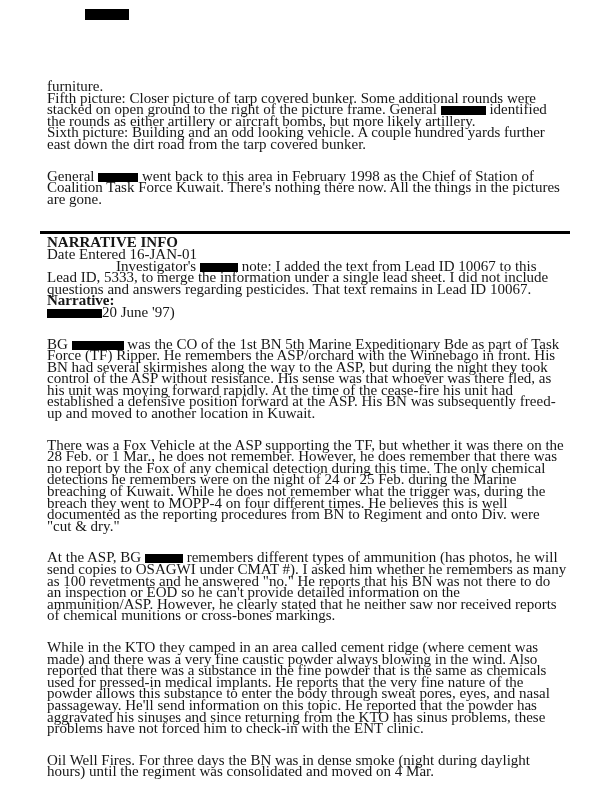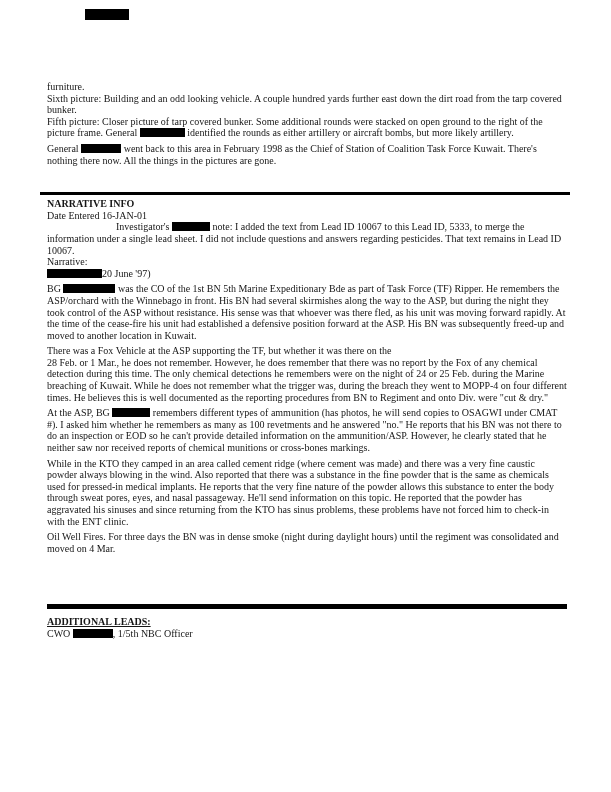--- a/index.html
+++ b/index.html
@@ -2,58 +2,58 @@
 <html><head>
 <meta charset="utf-8">
 <style>
   html,body{margin:0;padding:0;background:#e8e8e8;}
   .page{
     position:relative;
     width:611px;height:792px;
     margin:0 auto;
     background:#ffffff;
     font-family:"Liberation Serif","DejaVu Serif",serif;
-    font-size:10px;
+    font-size:15px;
     line-height:11.6px;
     color:#161616;
     overflow:hidden;
   }
   .top-redaction{
     position:absolute;left:85px;top:9px;
     width:44px;height:11px;background:#000;
   }
   .content{
     position:absolute;left:47px;top:81px;width:520px;
   }
   .para{margin:0;text-align:left;}
-  .para.gap{margin-top:4px;}
+  .para.gap{margin-top:20px;}
   .para.indent{text-indent:69px;}
   .redaction{
     display:inline-block;background:#000;height:9px;
     transform:translateY(1px);
   }
   .rule{background:#000;}
   .rule.narrative{height:3px;width:530px;margin-left:-7px;margin-top:26px;margin-bottom:3px;}
   .rule.bottom{height:5px;width:520px;margin-top:50px;margin-bottom:7px;}
 </style>
 </head>
 <body>
 
 <div class="page">
   <div class="top-redaction"></div>
   <div class="content">
       <div class="para"><span>furniture.</span></div>
+      <div class="para"><span>Fifth picture:  Closer picture of tarp covered bunker.  Some additional rounds were stacked on open ground to the right of the picture frame.  General </span><span class="redaction" style="width: 45px;"></span><span> identified the rounds as either artillery or aircraft bombs, but more likely artillery.</span></div>
       <div class="para"><span>Sixth picture:  Building and an odd looking vehicle.  A couple hundred yards further east down the dirt road from the tarp covered bunker.</span></div>
-      <div class="para"><span>Fifth picture:  Closer picture of tarp covered bunker.  Some additional rounds were stacked on open ground to the right of the picture frame.  General </span><span class="redaction" style="width: 45px;"></span><span> identified the rounds as either artillery or aircraft bombs, but more likely artillery.</span></div>
       <div class="para gap"><span>General </span><span class="redaction" style="width: 40px;"></span><span> went back to this area in February 1998 as the Chief of Station of Coalition Task Force Kuwait.  There's nothing there now.  All the things in the pictures are gone.</span></div>
       <div class="rule narrative"></div>
       <div class="para"><span style="font-weight: bold;">NARRATIVE INFO</span></div>
       <div class="para"><span style="font-weight: normal;">Date Entered</span><span> 16-JAN-01</span></div>
       <div class="para indent"><span>Investigator's </span><span class="redaction" style="width: 38px;"></span><span> note: I added the text from Lead ID 10067 to this Lead ID, 5333, to merge the information under a single lead sheet.  I did not include questions and answers regarding pesticides.  That text remains in Lead ID 10067.</span></div>
-      <div class="para"><span style="font-weight: normal;">Narrative:</span></div>
+      <div class="para"><span style="font-weight: bold;">Narrative:</span></div>
       <div class="para"><span class="redaction" style="width: 55px;"></span><span>20 June '97)</span></div>
       <div class="para gap"><span>BG </span><span class="redaction" style="width: 52px;"></span><span> was the CO of the 1st BN 5th Marine Expeditionary Bde as part of  Task Force (TF) Ripper.  He remembers the ASP/orchard with the Winnebago in front.  His BN had several skirmishes along the way to the ASP, but during the night they took control of the ASP without resistance.  His sense was that whoever was there fled, as his unit was moving forward rapidly.  At the time of the cease-fire his unit had established a defensive position forward at the ASP.  His BN was subsequently freed-up and moved to another location in Kuwait.</span></div>
       <div class="para gap"><span>There was a Fox Vehicle at the ASP supporting the TF, but whether it was there on the</span><br><span>28 Feb. or 1 Mar., he does not remember.  However, he does remember that there was no report by the Fox of any chemical detection during this time.  The only chemical detections he remembers were on the night of 24 or 25 Feb. during the Marine breaching of Kuwait.  While he does not remember what the trigger was, during the breach they went to MOPP-4 on four different times.  He believes this is well documented as the reporting procedures from BN to Regiment and onto Div. were "cut &amp; dry."</span></div>
       <div class="para gap"><span>At the ASP, BG </span><span class="redaction" style="width: 38px;"></span><span> remembers different types of ammunition (has photos, he will send copies to OSAGWI under CMAT #).  I asked him whether he remembers as many as 100 revetments and he answered "no."   He reports that his BN was not there to do an inspection or EOD so he can't provide detailed information on the ammunition/ASP. However, he clearly stated that he neither saw nor received reports of chemical munitions or cross-bones markings.</span></div>
       <div class="para gap"><span>While in the KTO they camped in an area called cement ridge (where cement was made) and there was a very fine caustic powder always blowing in the wind.  Also reported that there was a substance in the fine powder that is the same as chemicals used for pressed-in medical implants.  He reports that the very fine nature of the powder allows this substance to enter the body through sweat pores, eyes, and nasal passageway.  He'll send information on this topic.  He reported that the powder has aggravated his sinuses and since returning from the KTO has sinus problems, these problems have not forced him to check-in with the ENT clinic.</span></div>
       <div class="para gap"><span>Oil Well Fires.  For three days the BN was in dense smoke (night during daylight hours) until the regiment was consolidated and moved on 4 Mar.</span></div>
       <div class="rule bottom"></div>
       <div class="para"><span style="font-weight: bold; text-decoration: underline; margin-top: 40px;">ADDITIONAL LEADS:</span></div>
       <div class="para"><span>CWO </span><span class="redaction" style="width: 40px;"></span><span>, 1/5th NBC Officer</span></div>
     </div>

